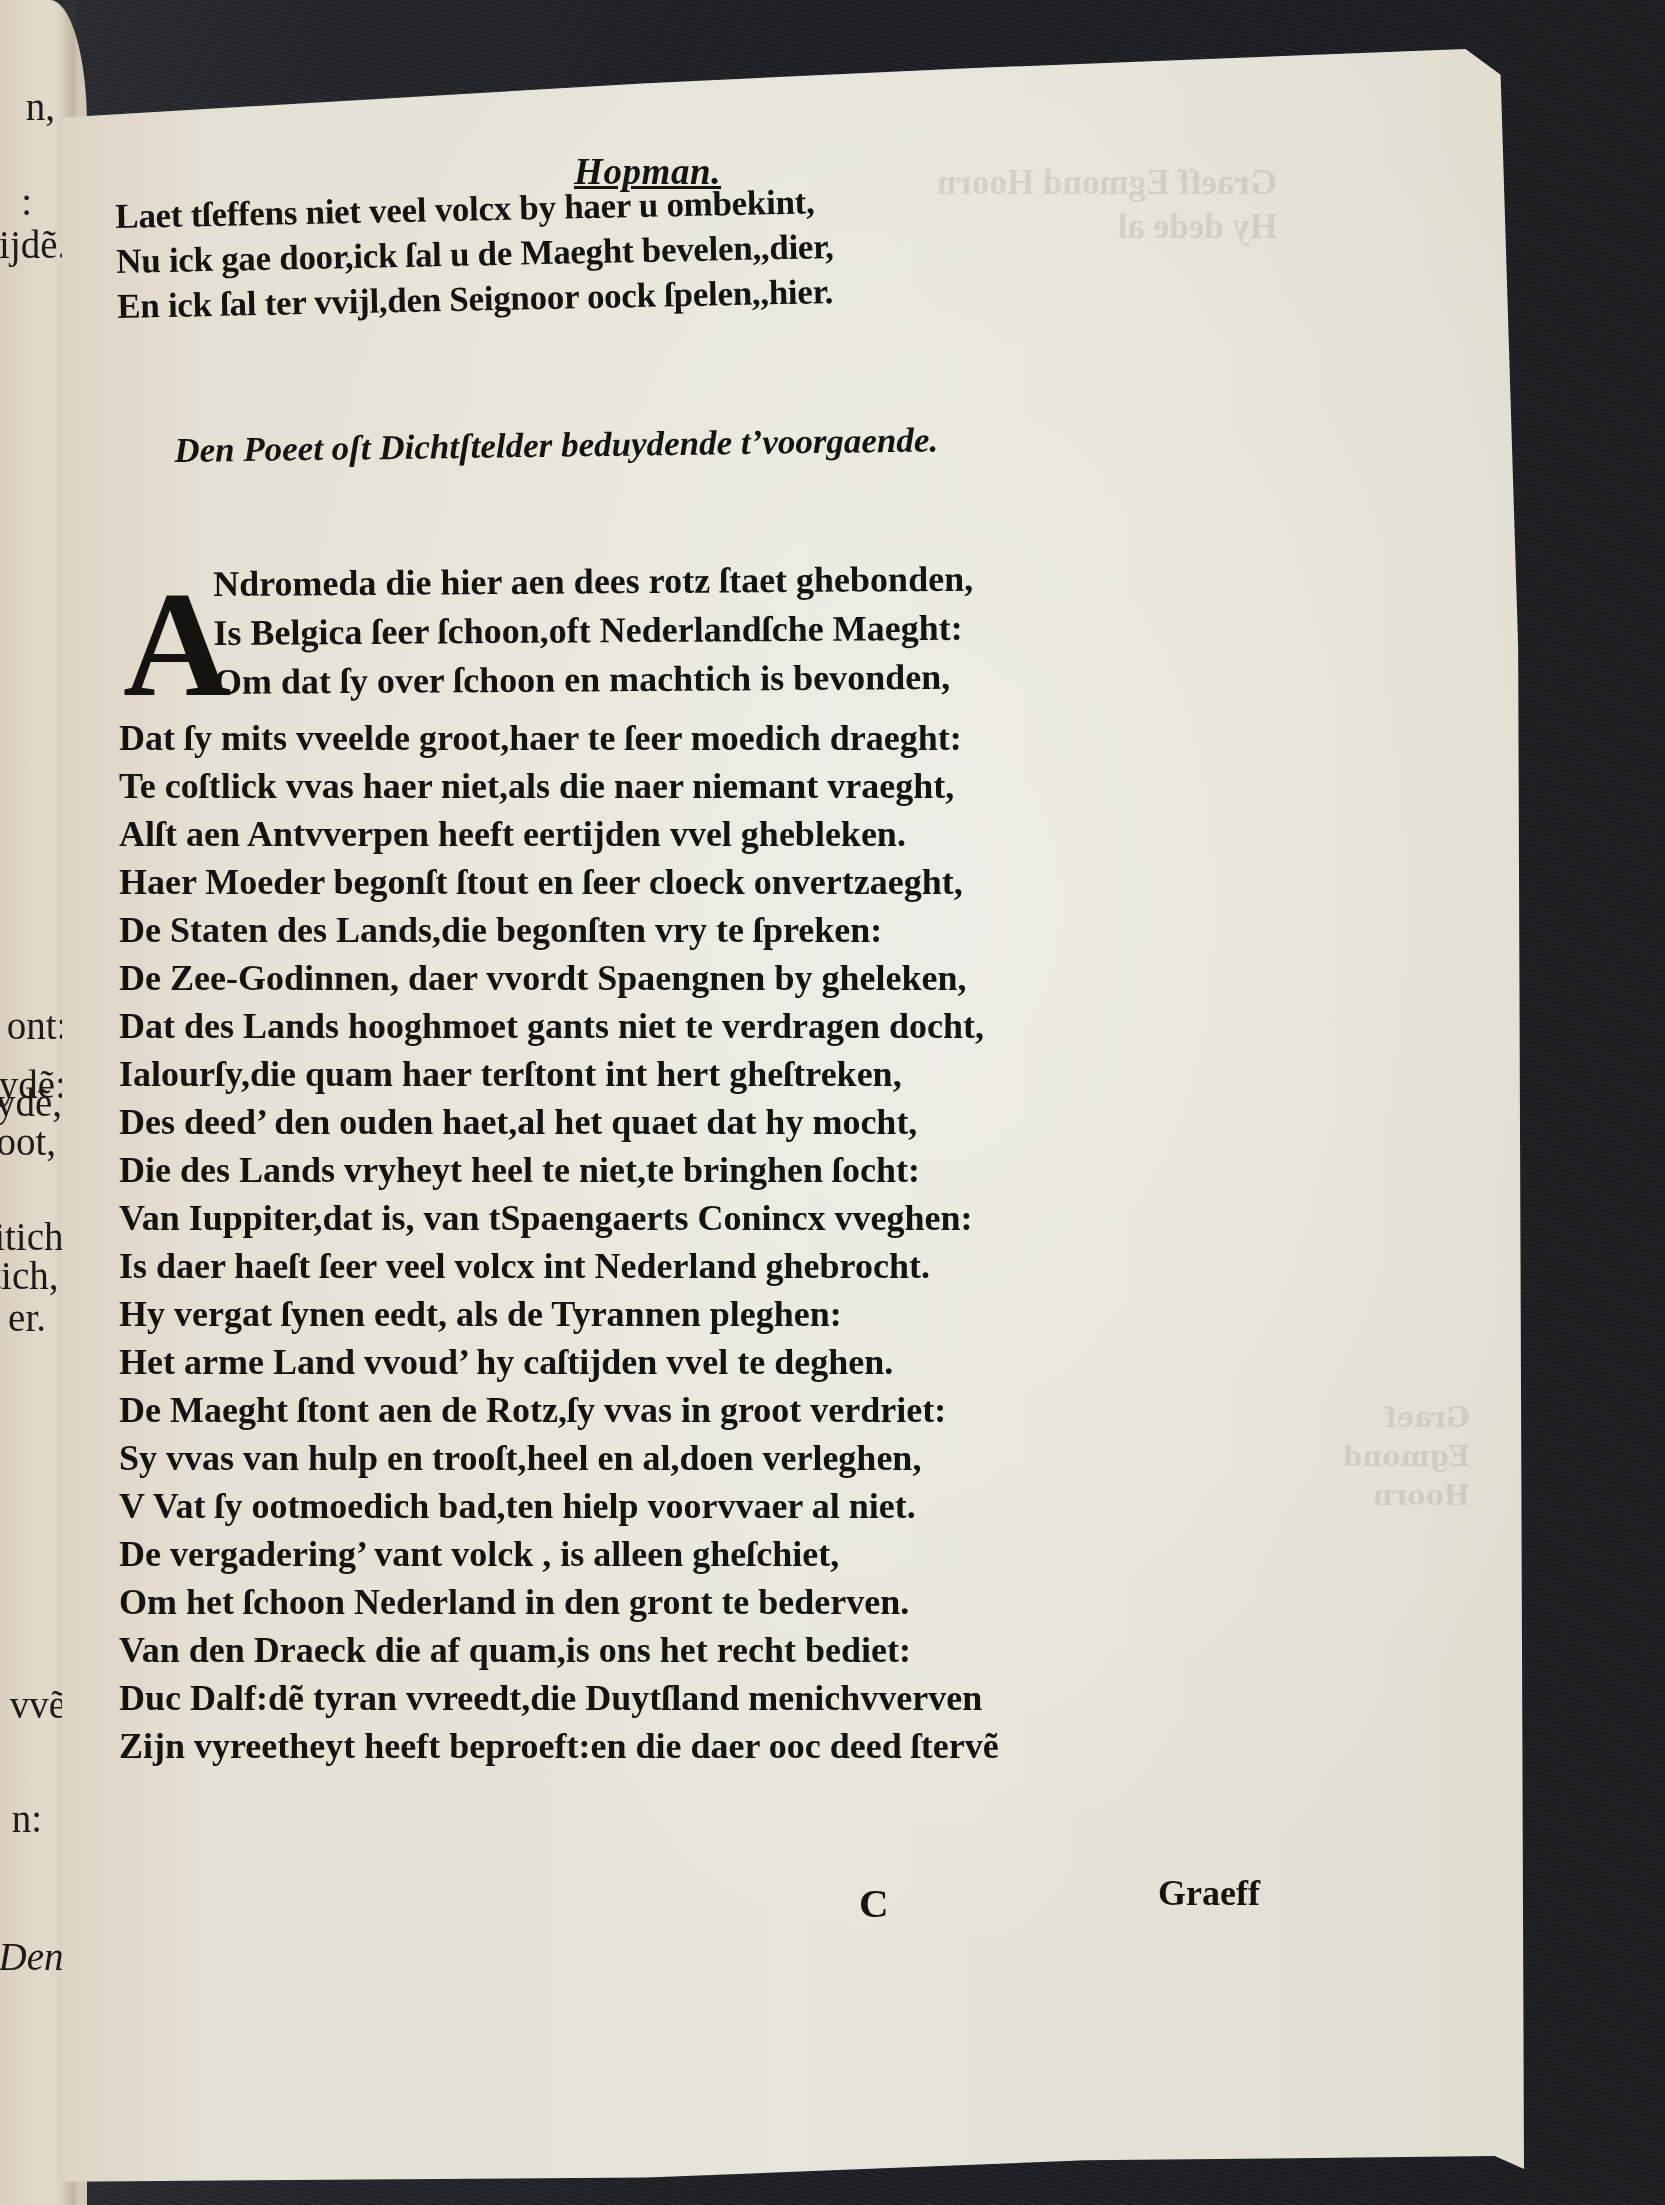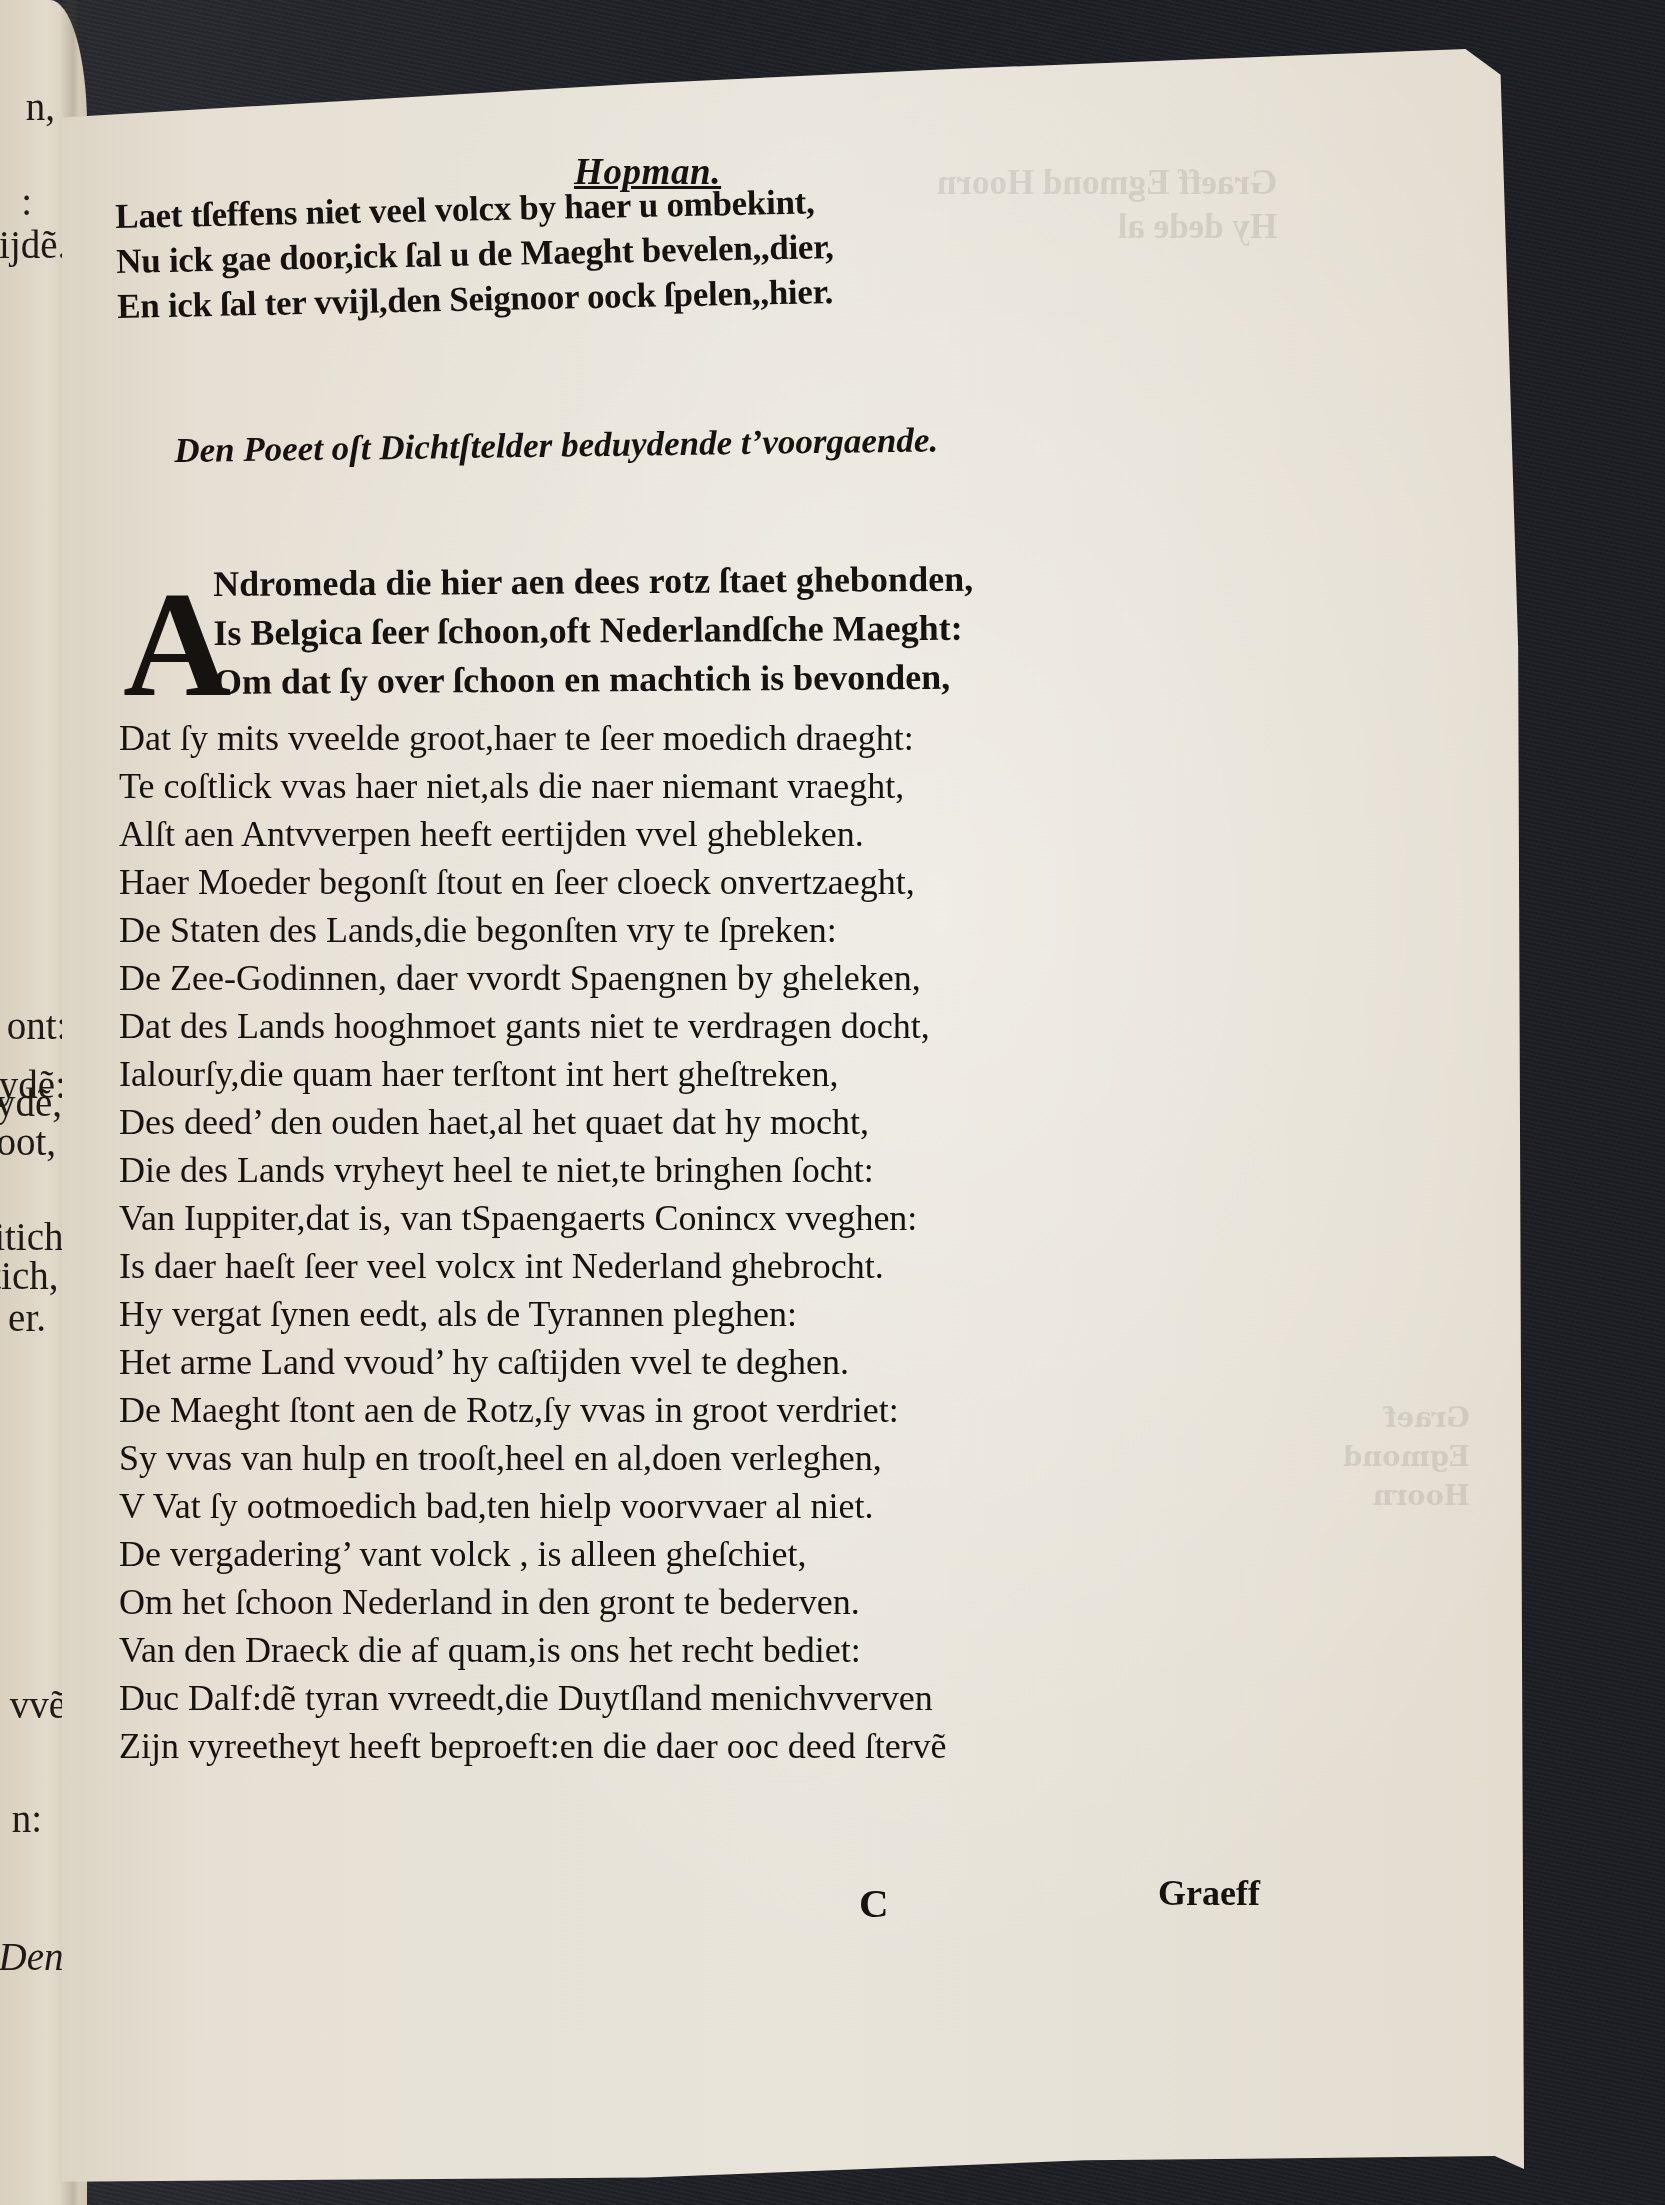--- a/index.html
+++ b/index.html
@@ -111,21 +111,21 @@
     transform: rotate(-0.4deg);
     transform-origin: left top;
   }
   .poem-first .verse-line { height: 49px; }
   .poem-rest {
     position: absolute;
     left: 57px; top: 671px;
     font-size: 36px;
     line-height: 1;
     white-space: nowrap;
-    font-weight: normal;
+    font-weight: bold;
   }
   .poem-rest .verse-line { height: 48px; }
 
   .marginal-note {
     position: absolute;
     left: 1190px; top: 174px;
     font-family: "DejaVu Serif", serif;
     font-weight: bold;
     font-size: 27.5px;
     line-height: 34px;

